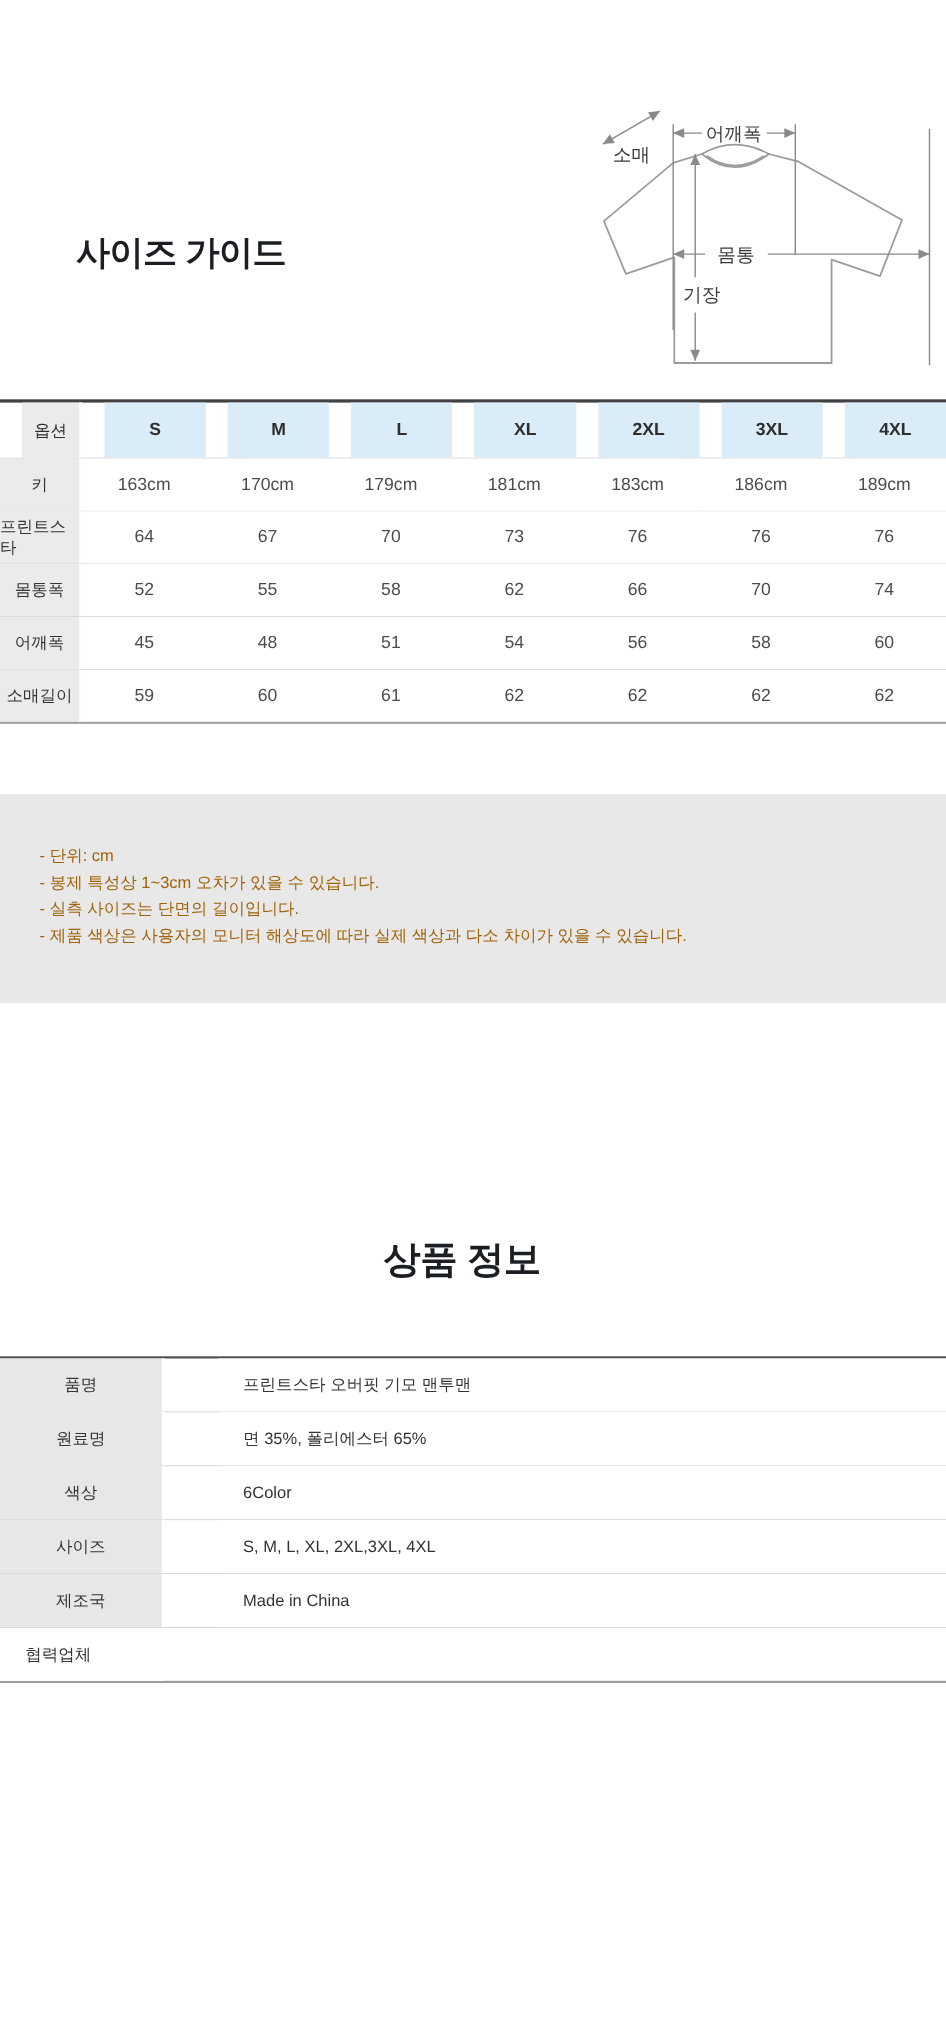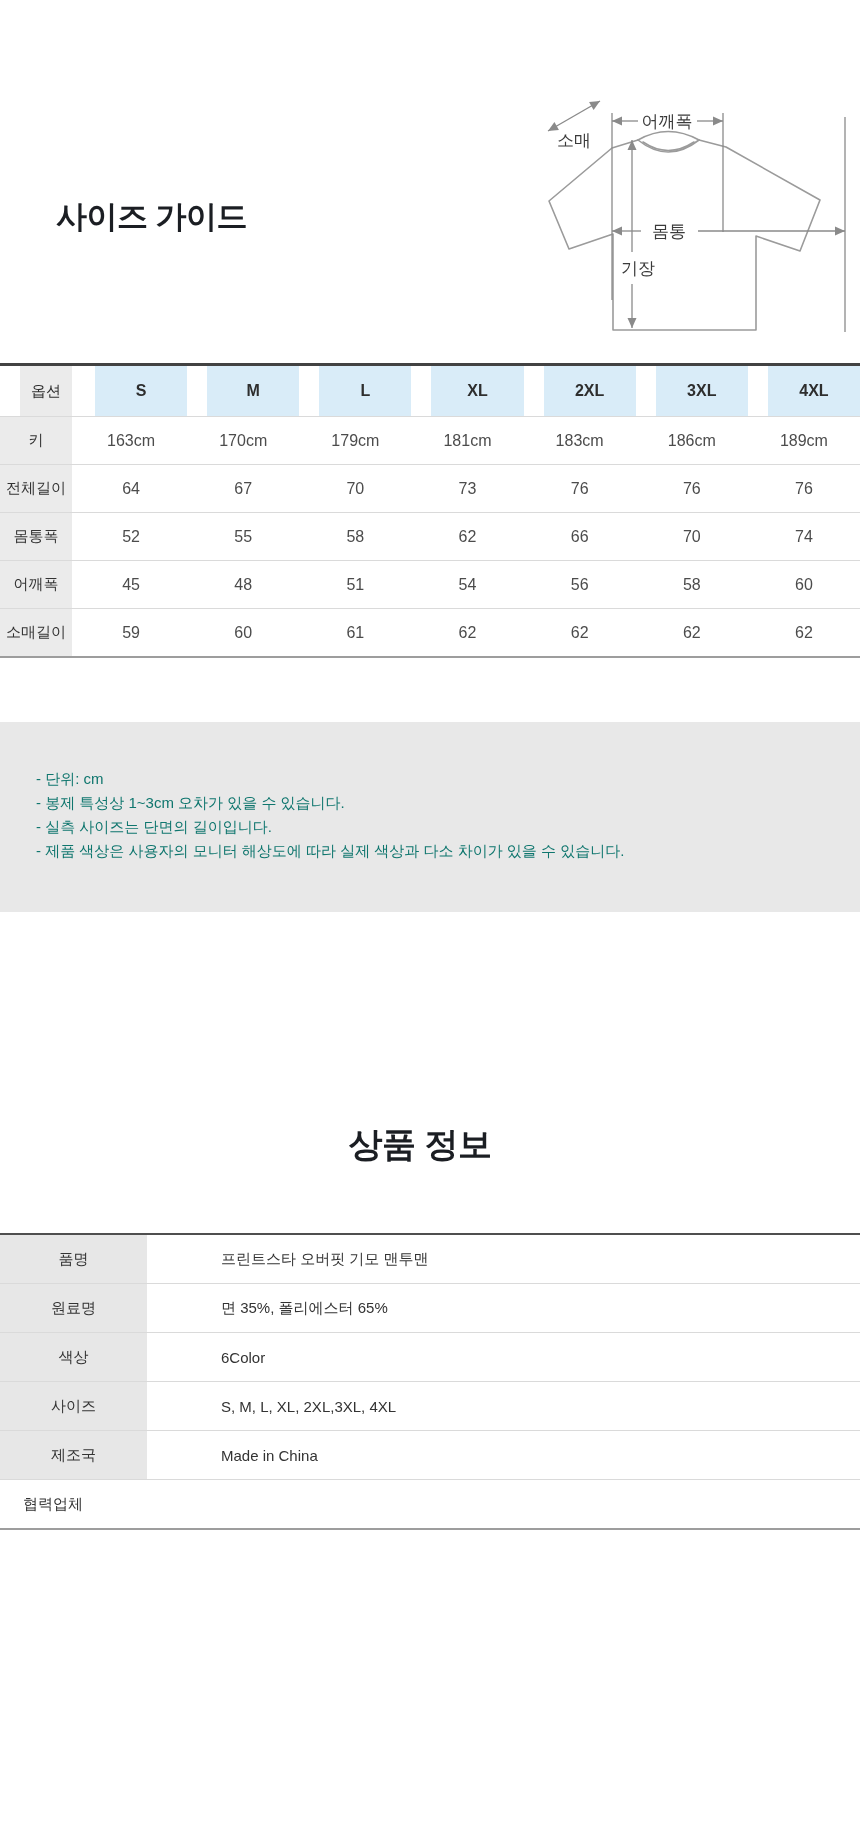--- a/index.html
+++ b/index.html
@@ -1,31 +1,31 @@
 <!DOCTYPE html>
 <html><head>
 <meta charset="utf-8">
 <style>
   html,body{margin:0;padding:0;background:#ffffff;}
   body{width:860px;height:1841px;position:relative;font-family:"Liberation Sans","DejaVu Sans",sans-serif;color:#333;}
-  .size-title{position:absolute;left:56px;top:196px;margin:0;font-size:31px;font-weight:700;color:#1b1e23;letter-spacing:-0.5px;}
+  .size-title{position:absolute;left:56px;top:196px;margin:13px;font-size:31px;font-weight:700;color:#1b1e23;letter-spacing:-0.5px;}
   .tshirt-svg{position:absolute;left:440px;top:72px;width:420px;height:272px;}
 
   
   .size-table{position:absolute;left:0;top:363px;width:860px;border-top:3px solid #424242;border-bottom:2px solid #9d9d9d;}
   .s-row{display:grid;grid-template-columns:75px repeat(7,1fr);align-items:stretch;}
   .s-row + .s-row{border-top:1px solid #dadada;}
   .s-cell{display:flex;align-items:center;justify-content:center;font-size:16px;color:#4c4c4c;height:47px;background:#fff;}
   .s-row.head .s-cell{height:50px;background:#d9ecf8;font-weight:700;color:#2e2e2e;margin-left:20px;}
   .s-cell.lab{background:#ebebeb;border-right:3px solid #ffffff;color:#333;font-weight:500;font-size:15px;}
   .s-row.head .s-cell.lab{background:#ebebeb;font-weight:500;}
 
   
   .notes{position:absolute;left:0;top:722px;width:860px;height:190px;background:#e8e8e8;box-sizing:border-box;padding:45px 36px 0 36px;}
-  .note-line{font-size:15px;line-height:24px;color:#0f766e;white-space:nowrap;}
+  .note-line{font-size:15px;line-height:24px;color:#a16207;white-space:nowrap;}
 
   
   .product-title{position:absolute;left:0;top:1122px;width:840px;margin:0;text-align:center;font-size:34px;font-weight:700;color:#1b1e23;letter-spacing:-0.5px;}
   .product-table{position:absolute;left:0;top:1233px;width:860px;border-top:2px solid #4f4f4f;border-bottom:2px solid #9d9d9d;}
   .p-row{display:grid;grid-template-columns:150px 1fr;gap:48px;}
   .p-row + .p-row{border-top:1px solid #dadada;}
   .p-lab{height:48px;display:flex;align-items:center;justify-content:center;background:#e7e7e7;border-right:3px solid #ffffff;font-size:15px;color:#333;font-weight:500;}
   .p-val{height:48px;display:flex;align-items:center;padding-left:23px;font-size:15px;color:#333;background:#fff;}
 </style>
 </head>
@@ -89,21 +89,21 @@
       <div class="s-cell lab">키</div>
       <div class="s-cell">163cm</div>
       <div class="s-cell">170cm</div>
       <div class="s-cell">179cm</div>
       <div class="s-cell">181cm</div>
       <div class="s-cell">183cm</div>
       <div class="s-cell">186cm</div>
       <div class="s-cell">189cm</div>
     </div>
     <div class="s-row">
-      <div class="s-cell lab">전체길이</div>
+      <div class="s-cell lab">프린트스타</div>
       <div class="s-cell">64</div>
       <div class="s-cell">67</div>
       <div class="s-cell">70</div>
       <div class="s-cell">73</div>
       <div class="s-cell">76</div>
       <div class="s-cell">76</div>
       <div class="s-cell">76</div>
     </div>
     <div class="s-row">
       <div class="s-cell lab">몸통폭</div>

